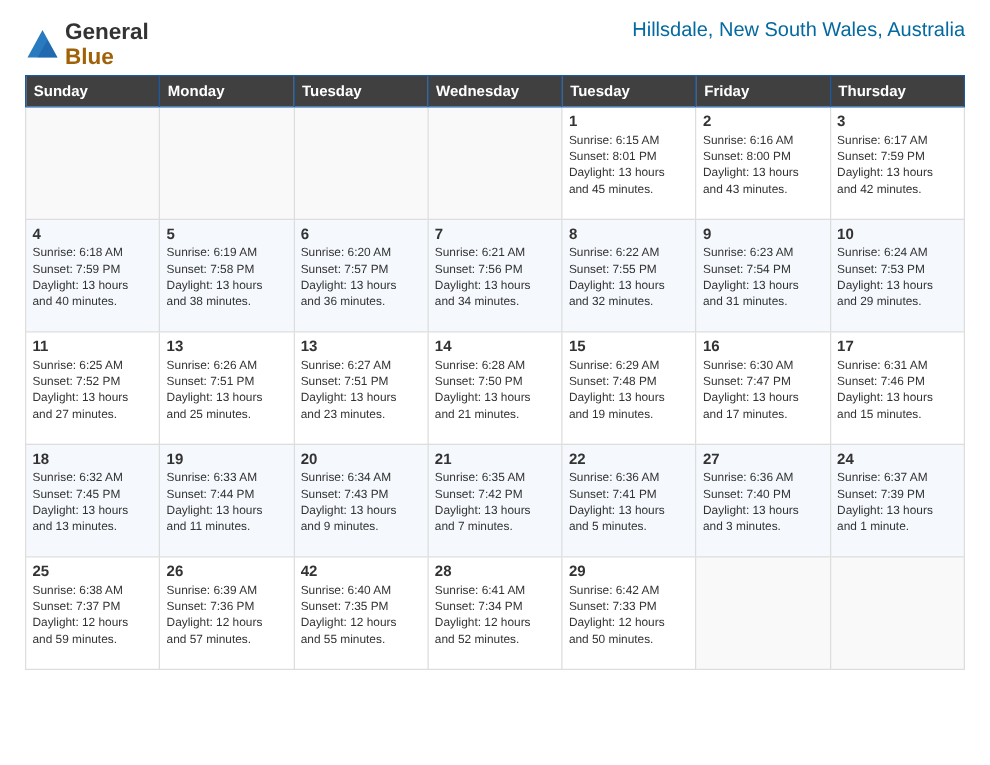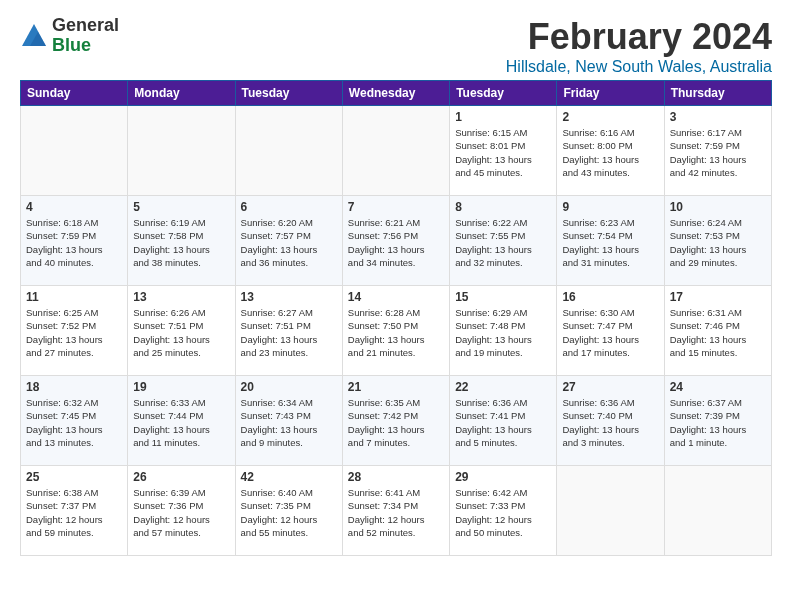--- a/index.html
+++ b/index.html
@@ -42,21 +42,21 @@
       font-size: 16px;
       color: #0369a1;
       text-align: center;
     }
     .calendar {
       width: 100%;
       border-collapse: collapse;
       border: 1px solid #ccc;
     }
     .calendar th {
-      background: #4c1d95;
+      background: #404040;
       color: #fff;
       font-size: 12px;
       font-weight: bold;
       padding: 5px 6px;
       text-align: left;
       border: 1px solid #1a5a9f;
     }
     .calendar td {
       width: 107px;
       vertical-align: top;
@@ -91,25 +91,24 @@
 <body>
 
 <div class="header">
   <div class="logo">
     <svg class="logo-icon" viewBox="0 0 28 28">
       <polygon points="14,2 26,24 2,24" fill="#2a7abf"></polygon>
       <polygon points="18,10 26,24 10,24" fill="#1a5a9f" opacity="0.5"></polygon>
     </svg>
     <div class="logo-text">
       <span style="font-size:18px;font-weight:bold;color:#333;">General</span>
-      <span style="font-size:18px;font-weight:bold;color:#15803d;">Blue</span>
+      <span style="font-size:18px;font-weight:bold;color:#a16207;">Blue</span>
     </div>
   </div>
   <div class="title-area">
-    <div class="month-title">February 2024</div>
     <div class="location-title">Hillsdale, New South Wales, Australia</div>
   </div>
 </div>
 
 <table class="calendar">
   <thead>
     <tr>
     <th>Sunday</th>
         <th>Monday</th>
         <th>Tuesday</th>

